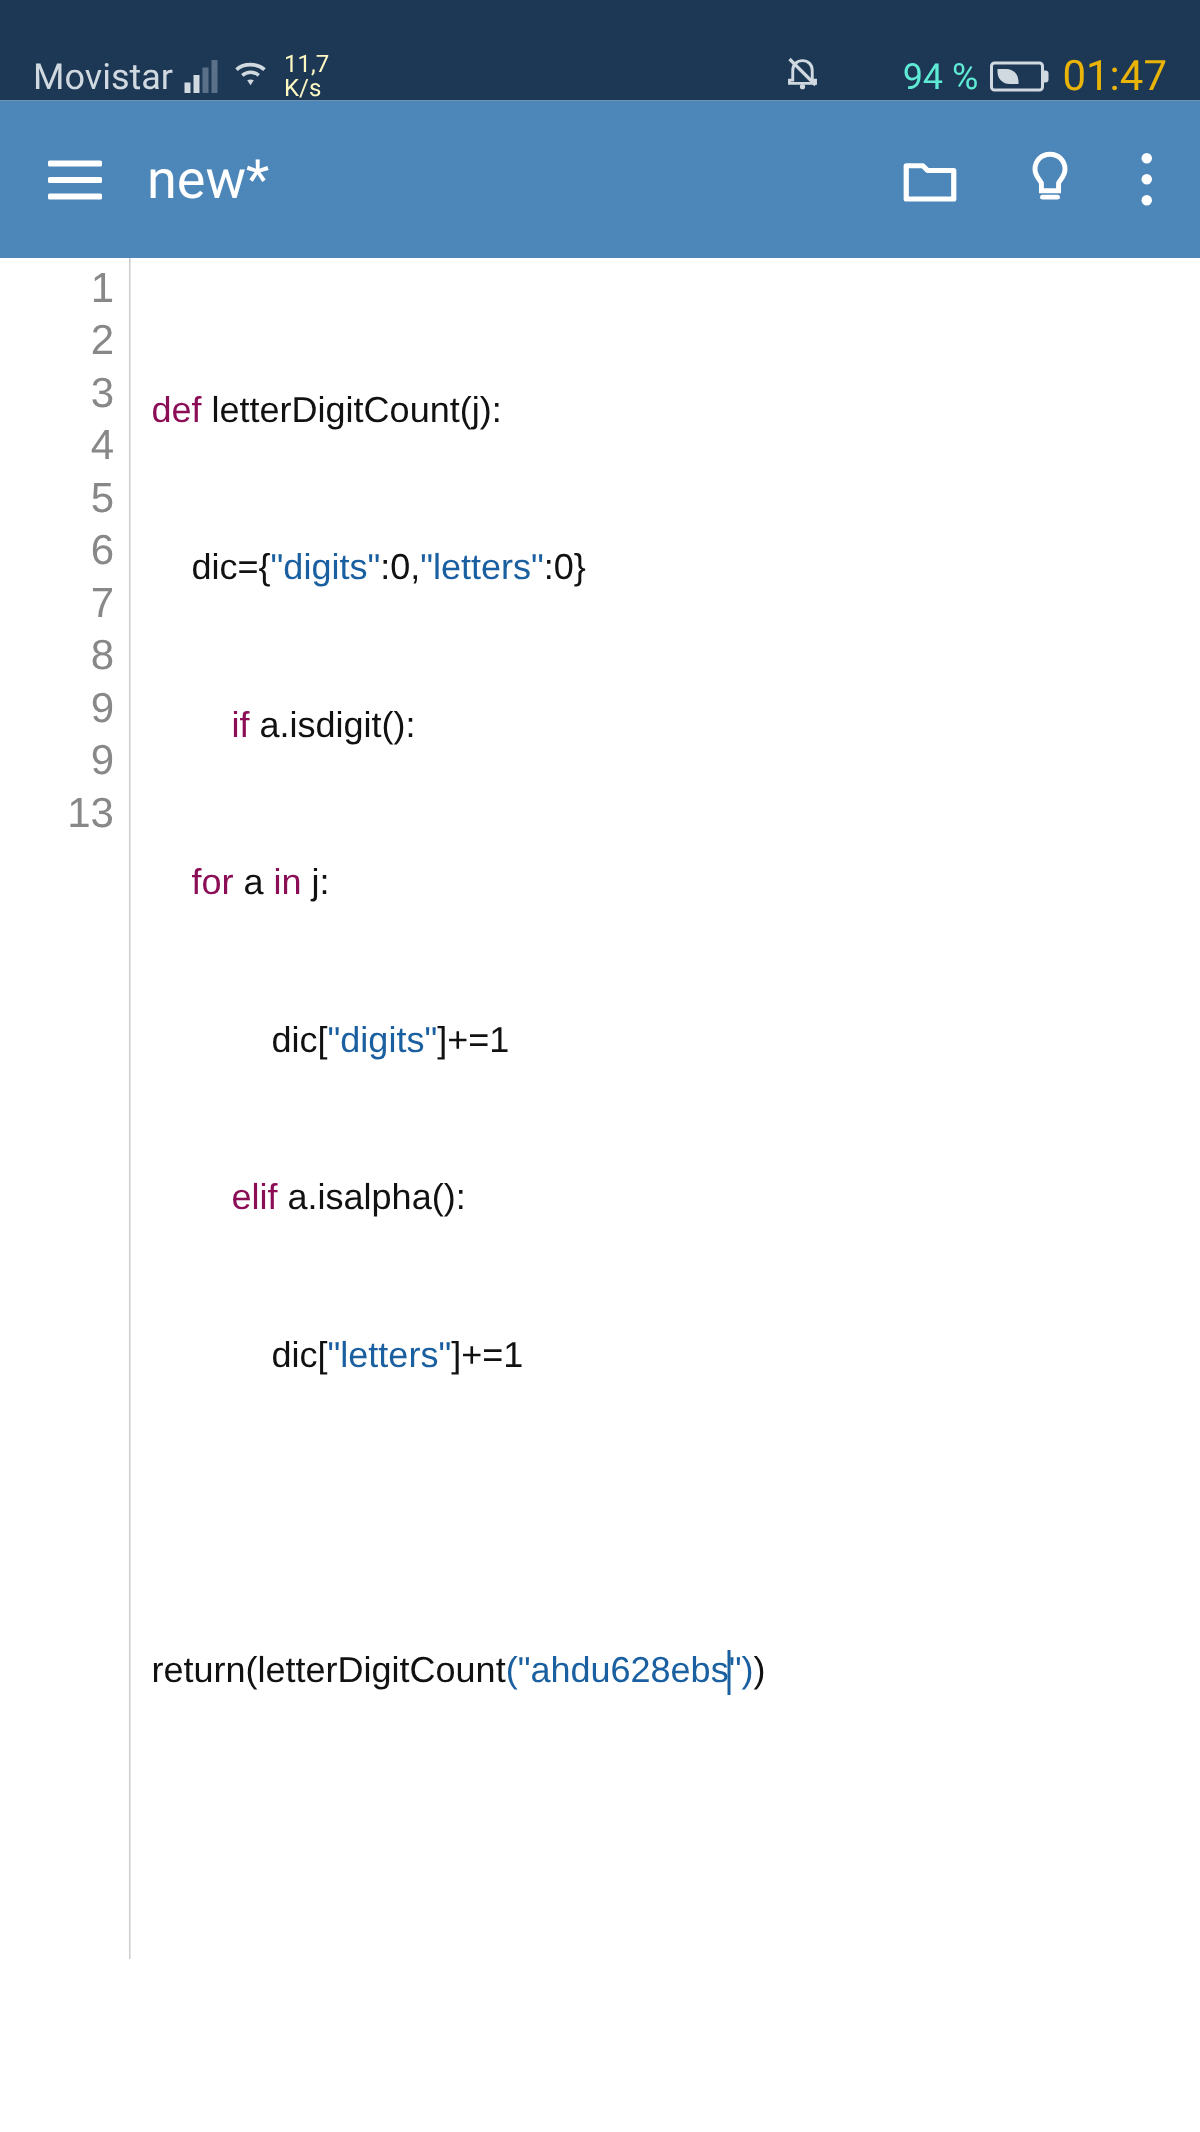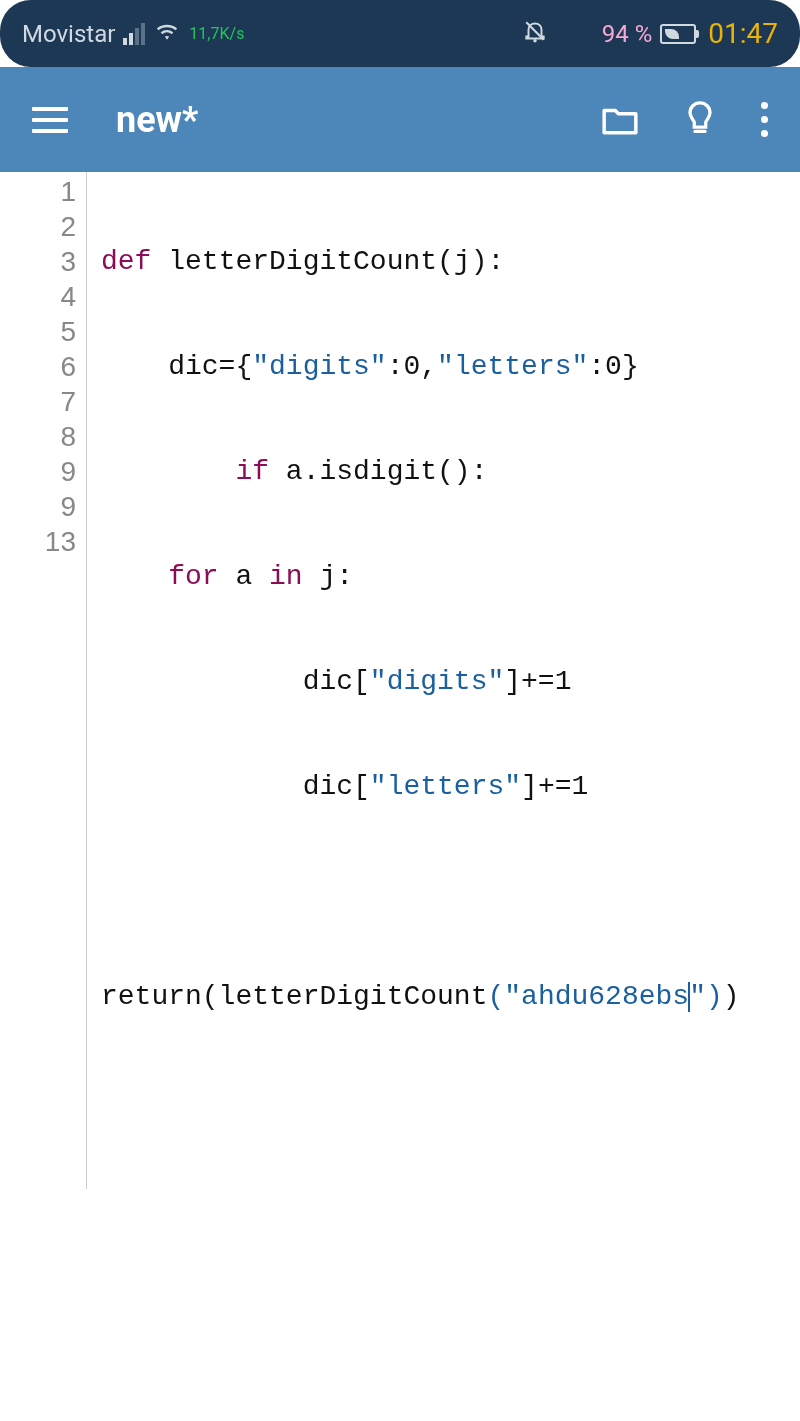--- a/index.html
+++ b/index.html
@@ -8,25 +8,24 @@
       height: 1421px;
       font-family: -apple-system, BlinkMacSystemFont, 'Segoe UI', Roboto, sans-serif;
       background: #fff;
       overflow: hidden;
     }
     .status-bar {
       height: 67px;
       background: #1c3854;
       color: #d0d8e0;
       display: flex;
-      align-items: center;
+      align-items: flex-end;
       justify-content: space-between;
       padding: 0 22px;
       font-size: 24px;
-      border-radius: 31px;
     }
     .status-left {
       display: flex;
       align-items: center;
       gap: 8px;
     }
     .status-right {
       display: flex;
       align-items: center;
       gap: 8px;
@@ -39,24 +38,24 @@
     }
     .bar { width: 4px; background: #5a7189; }
     .bar.active { background: #d0d8e0; }
     .bar.b1 { height: 7px; }
     .bar.b2 { height: 12px; }
     .bar.b3 { height: 17px; }
     .bar.b4 { height: 22px; }
     .wifi-icon { width: 28px; height: 22px; }
     .speed-stack {
       display: flex;
-      flex-direction: row;
+      flex-direction: column;
       font-size: 16px;
       line-height: 1;
-      color: #22c55e;
+      color: #fef9c3;
     }
     .bell-icon { width: 26px; height: 26px; }
     .battery-icon {
       width: 36px;
       height: 20px;
       border: 2px solid #d0d8e0;
       border-radius: 3px;
       position: relative;
       display: flex;
       align-items: center;
@@ -73,21 +72,21 @@
     }
     .leaf {
       position: relative;
       left: 3px;
       width: 14px;
       height: 10px;
       background: #d0d8e0;
       border-radius: 0 8px 0 8px;
     }
     .time { font-size: 28px; color: #eab308; margin-left: 4px; }
-    .pct { color: #f9a8d4; margin-left: 46px; }
+    .pct { color: #5eead4; margin-left: 46px; }
     
     .app-bar {
       height: 105px;
       background: #4d87b9;
       display: flex;
       align-items: center;
       gap: 30px;
       padding: 0 32px;
       color: #fff;
     }
@@ -99,22 +98,21 @@
     }
     .menu-icon span {
       width: 36px;
       height: 4px;
       background: #fff;
       border-radius: 1px;
     }
     .file-title {
       font-size: 36px;
       flex: 1;
-      font-weight: 700;
-      margin-left: 18px;
+      font-weight: 400;
     }
     .toolbar-icons {
       display: flex;
       align-items: center;
       gap: 46px;
     }
     .folder-icon, .bulb-icon, .dots-icon {
       cursor: pointer;
       display: flex;
       align-items: center;
@@ -143,24 +141,24 @@
       color: #888;
       font-size: 28px;
       font-family: Arial, sans-serif;
       line-height: 35px;
       border-right: 1px solid #ccc;
       user-select: none;
     }
     .gutter div { height: 35px; }
     .code {
       flex: 1;
-      padding-top: 2px;
+      padding-top: 14px;
       padding-left: 14px;
-      font-family: Liberation Mono, monospace;
-      font-size: 28px;
+      font-family: Liberation Sans, sans-serif;
+      font-size: 24px;
       line-height: 35px;
       white-space: pre;
       color: #111;
     }
     .code-line { height: 35px; position: relative; }
     .kw { color: #8b0d55; }
     .str { color: #1a5fa0; }
     .cursor {
       display: inline-block;
       width: 2px;
@@ -251,18 +249,19 @@
     <div>9</div>
     <div>9</div>
     <div>13</div>
   </div>
   <div class="code">
     <div class="code-line"><span class="kw">def</span><span> letterDigitCount(j):</span></div>
     <div class="code-line"><span>    dic={</span><span class="str">"digits"</span><span>:0,</span><span class="str">"letters"</span><span>:0}</span></div>
     <div class="code-line"><span>        </span><span class="kw">if</span><span> a.isdigit():</span></div>
     <div class="code-line"><span>    </span><span class="kw">for</span><span> a </span><span class="kw">in</span><span> j:</span></div>
     <div class="code-line"><span>            dic[</span><span class="str">"digits"</span><span>]+=1</span></div>
+    <div class="code-line"><span>        </span><span class="kw">elif</span><span> a.isalpha():</span></div>
     <div class="code-line"><span>            dic[</span><span class="str">"letters"</span><span>]+=1</span></div>
     <div class="code-line"></div>
     <div class="code-line"><span>return(letterDigitCount</span><span class="str">(</span><span class="str">"ahdu628ebs</span><span class="cursor"></span><span class="str">"</span><span class="str">)</span><span>)</span></div>
     <div class="code-line"></div>
   </div>
 </div>
 
 </body></html>

